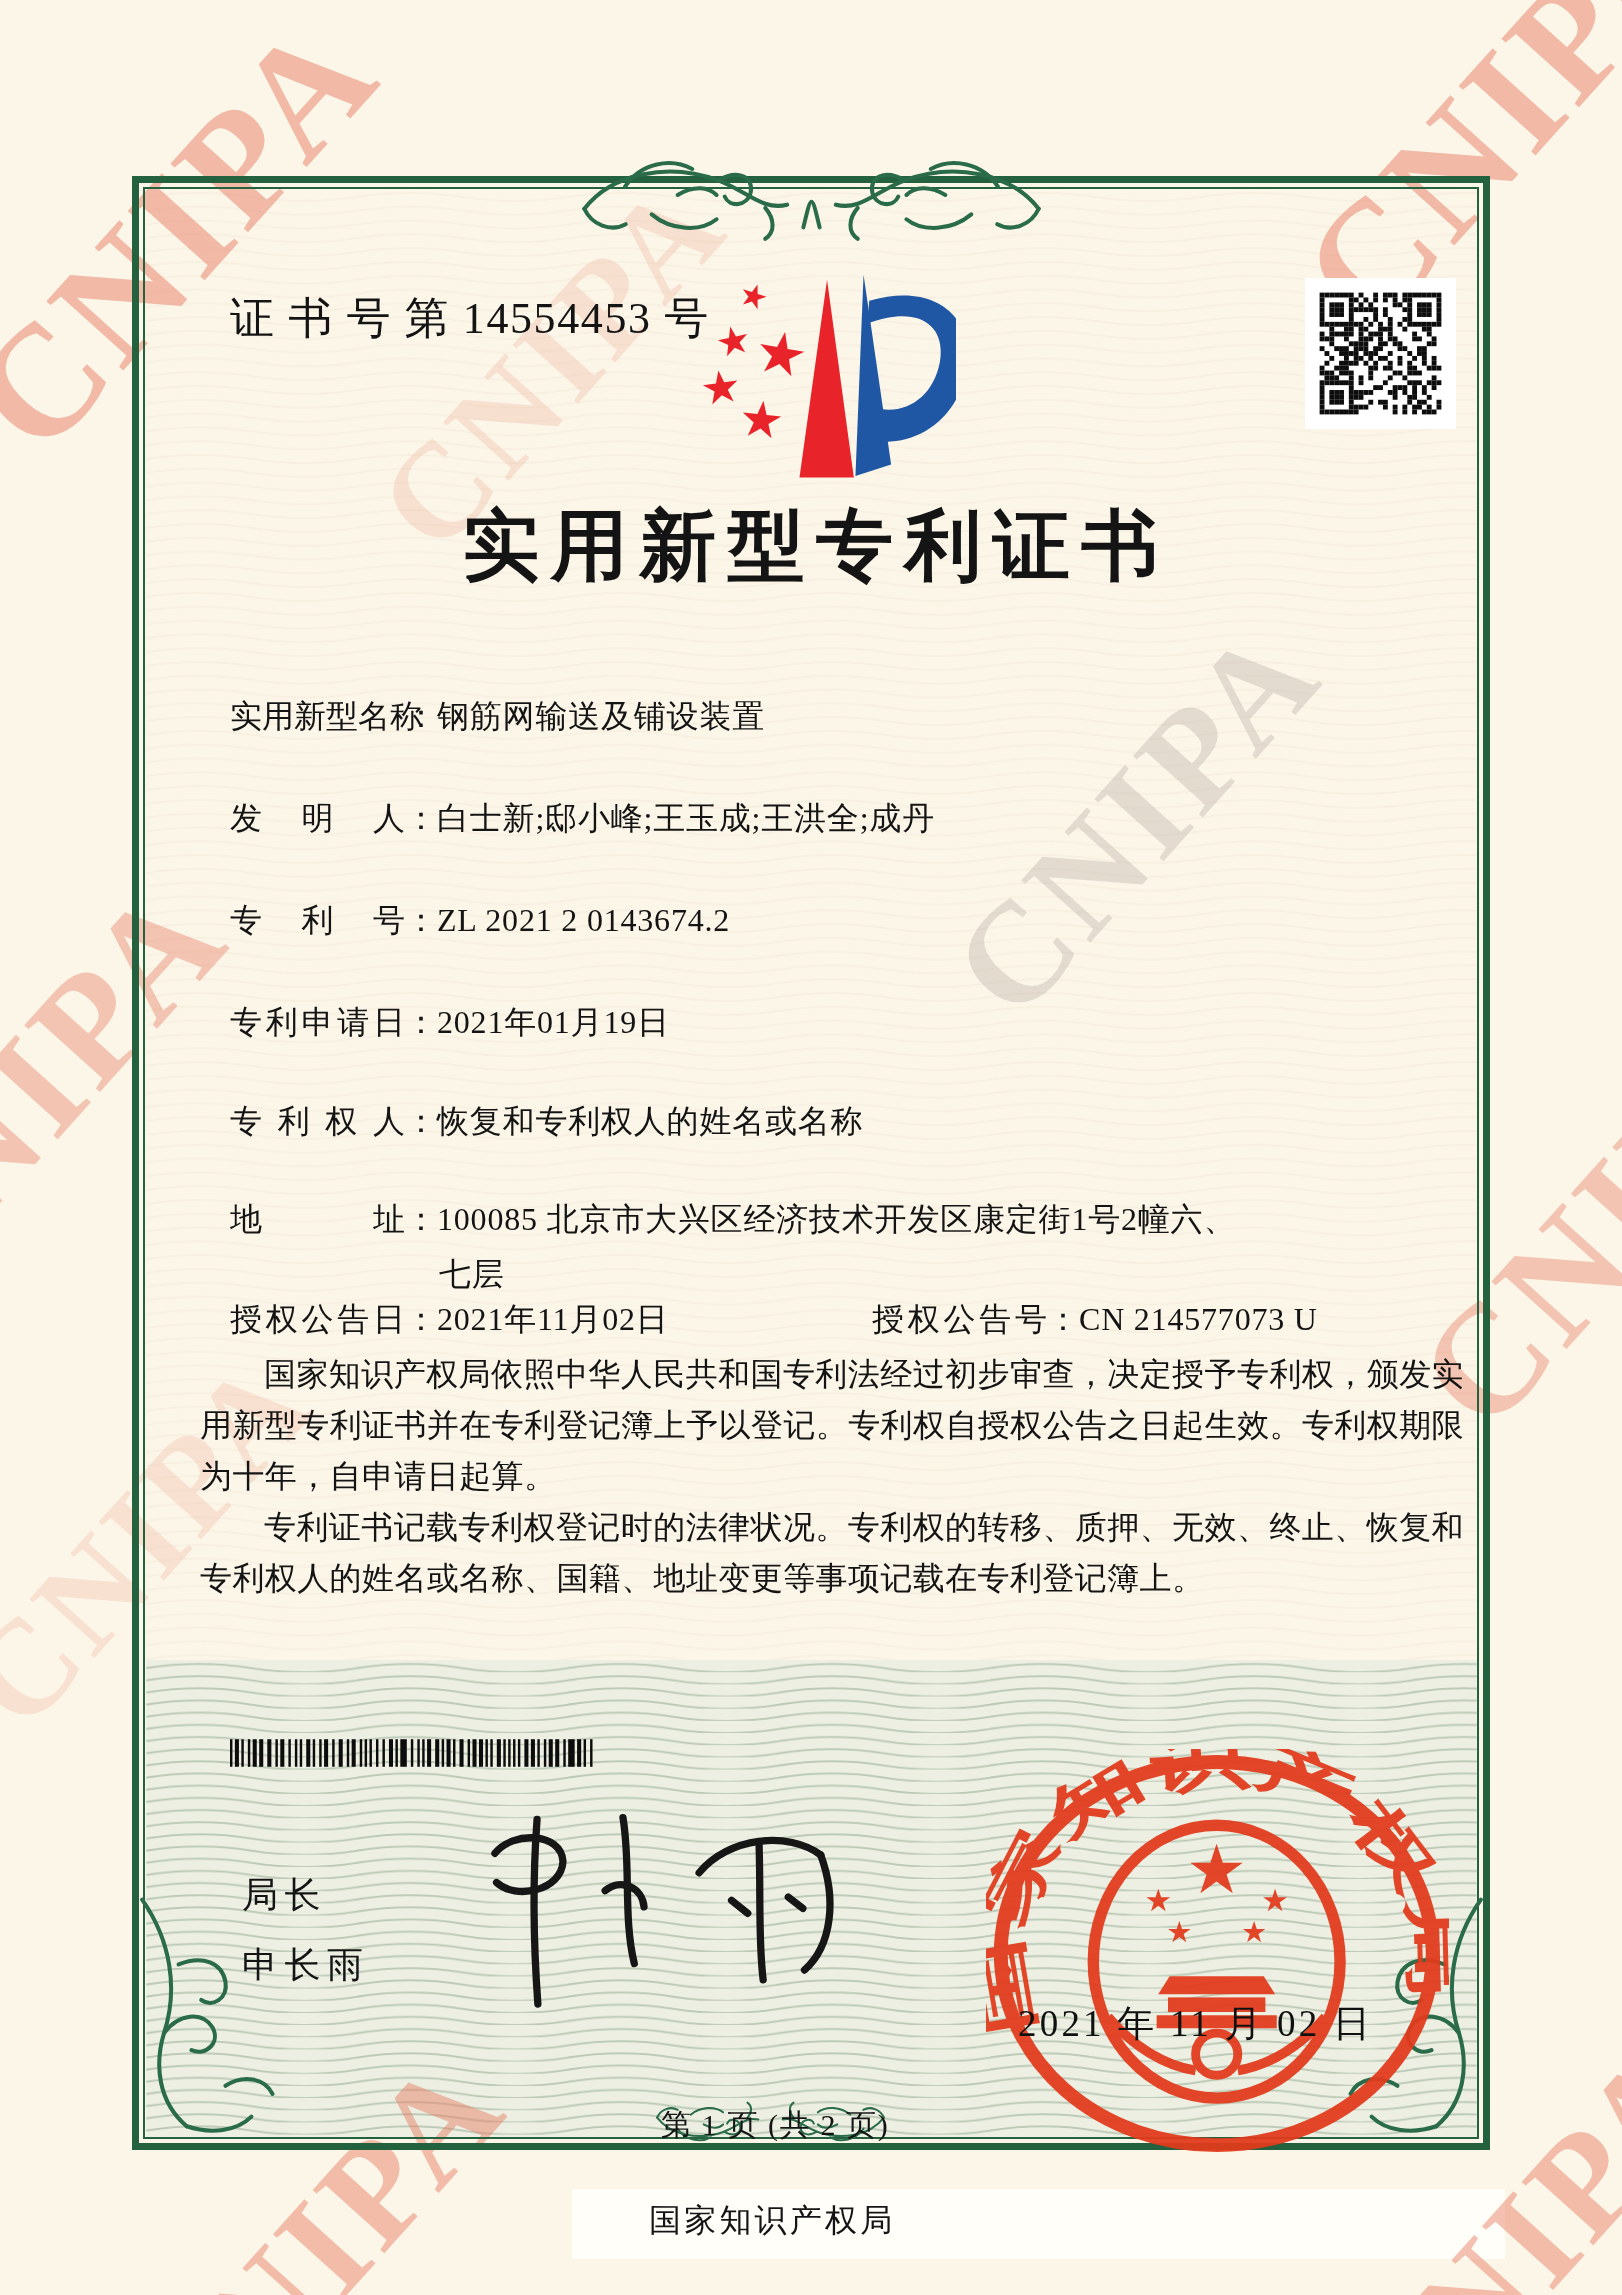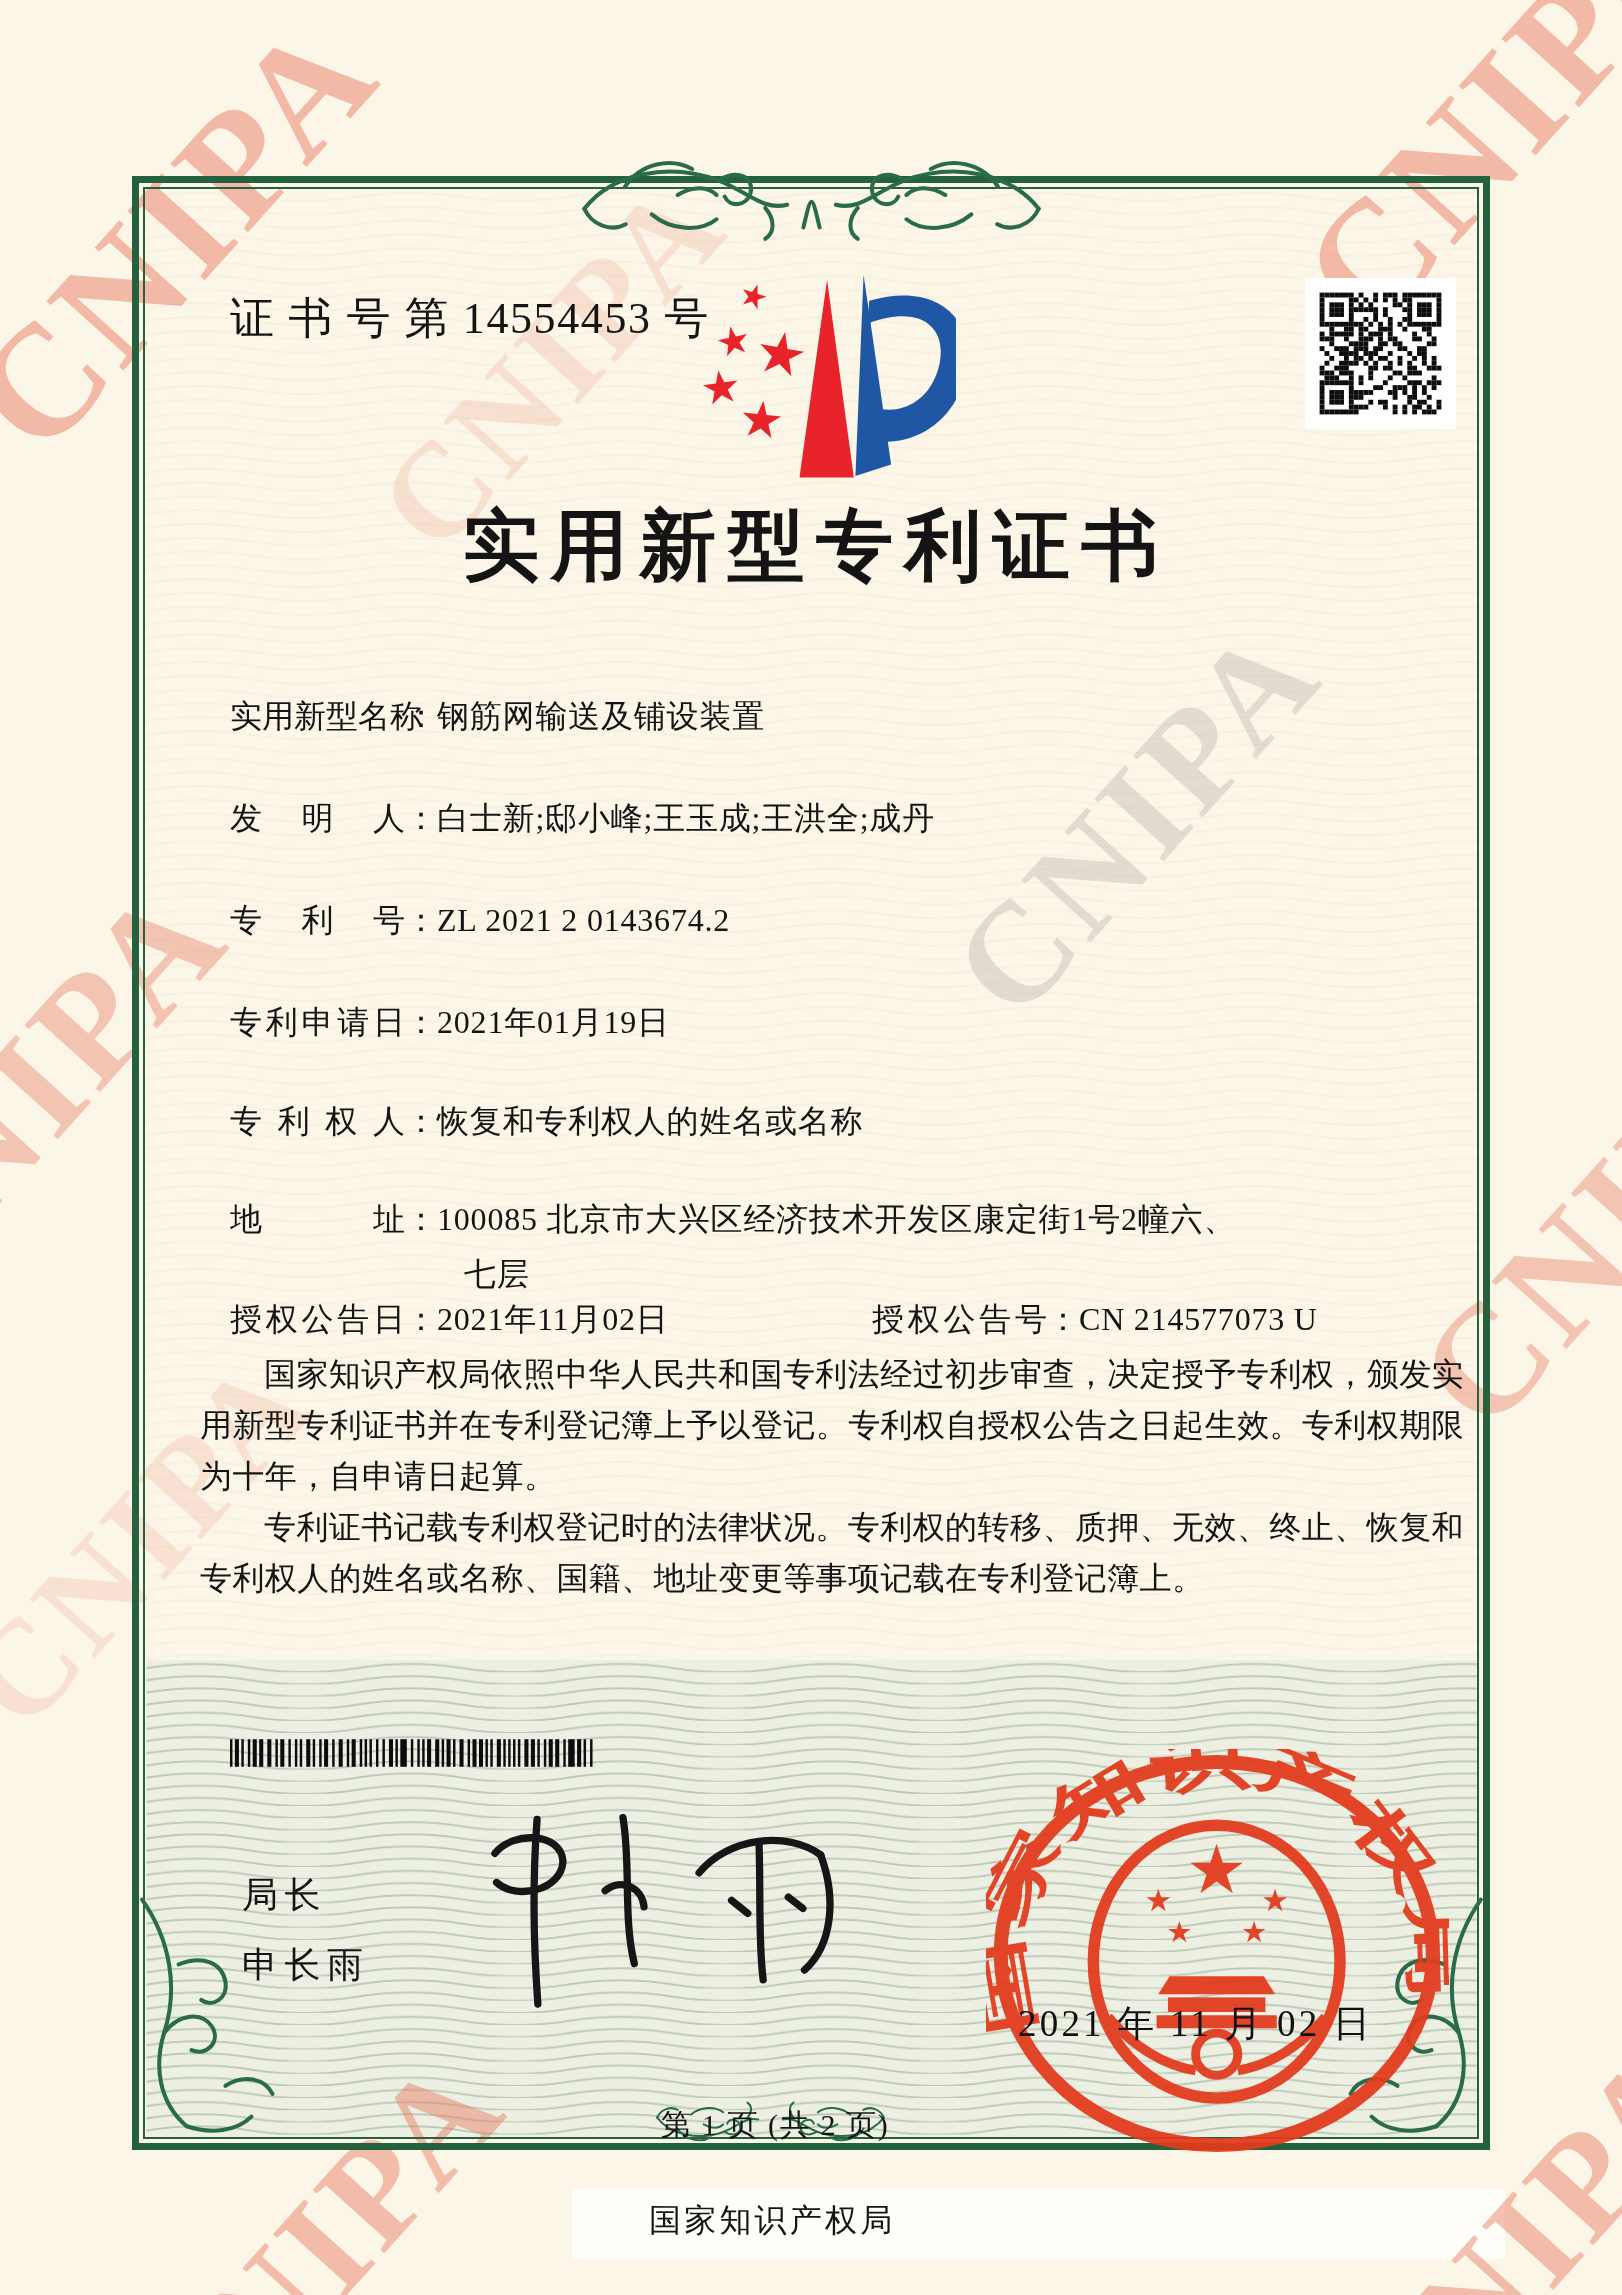--- a/index.html
+++ b/index.html
@@ -492,21 +492,21 @@
 </div>
 <div class="frow" style="top:1001px;">
   <span class="flabel">专利申请日</span><span class="fcolon"></span><span class="fcolon">：</span><span class="fvalue">2021年01月19日</span>
 </div>
 <div class="frow" style="top:1100px;">
   <span class="flabel">专利权人</span><span class="fcolon">：</span><span class="fvalue">恢复和专利权人的姓名或名称</span>
 </div>
 <div class="frow" style="top:1198px;">
   <span class="flabel">地址</span><span class="fcolon">：</span><span class="fvalue">100085 北京市大兴区经济技术开发区康定街1号2幢六、</span>
 </div>
-<div class="frow" style="top:1253px;left:464px;">
+<div class="frow" style="top:1253px;left:439px;">
   <span class="fvalue">七层</span>
 </div>
 <div class="frow" style="top:1298px;">
   <span class="flabel">授权公告日</span><span class="fcolon">：</span><span class="fvalue">2021年11月02日</span>
 </div>
 <div class="frow" style="top:1298px;left:872px;">
   <span class="flabel">授权公告号</span><span class="fcolon">：</span><span class="fvalue">CN 214577073 U</span>
 </div>
 
 <div class="bodytext">

